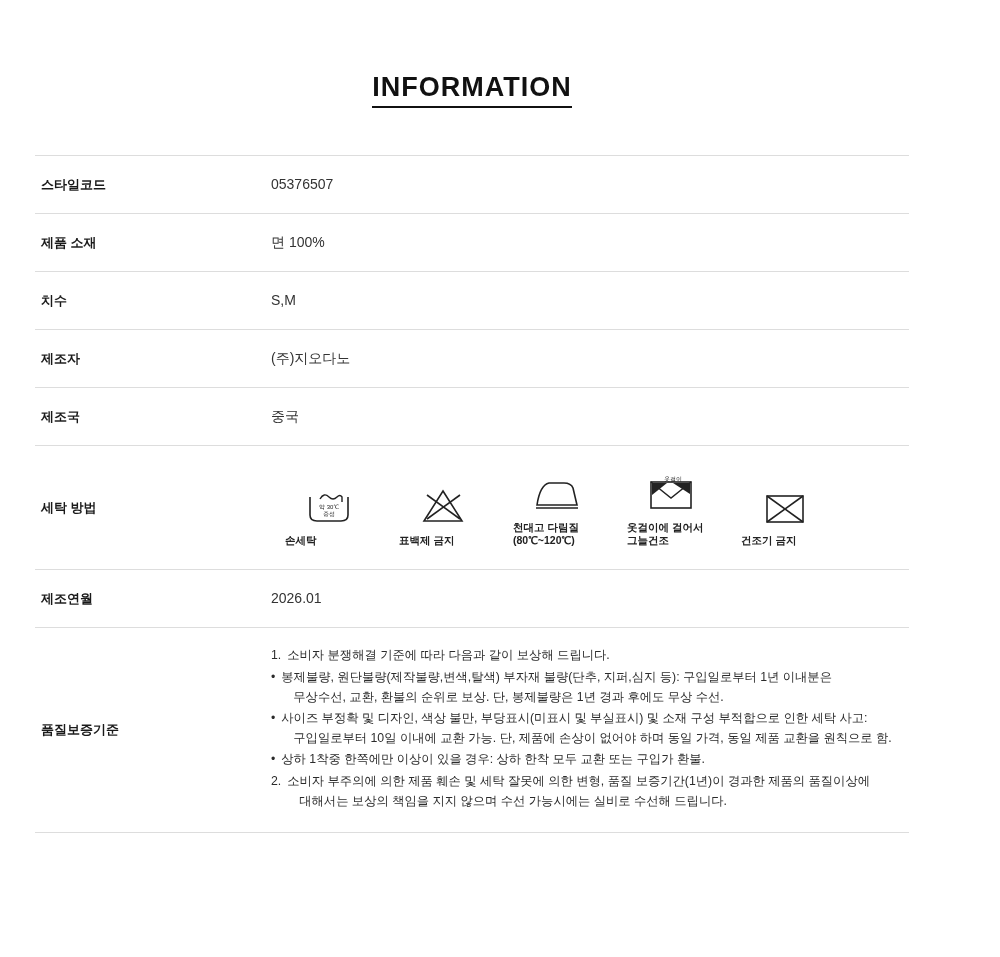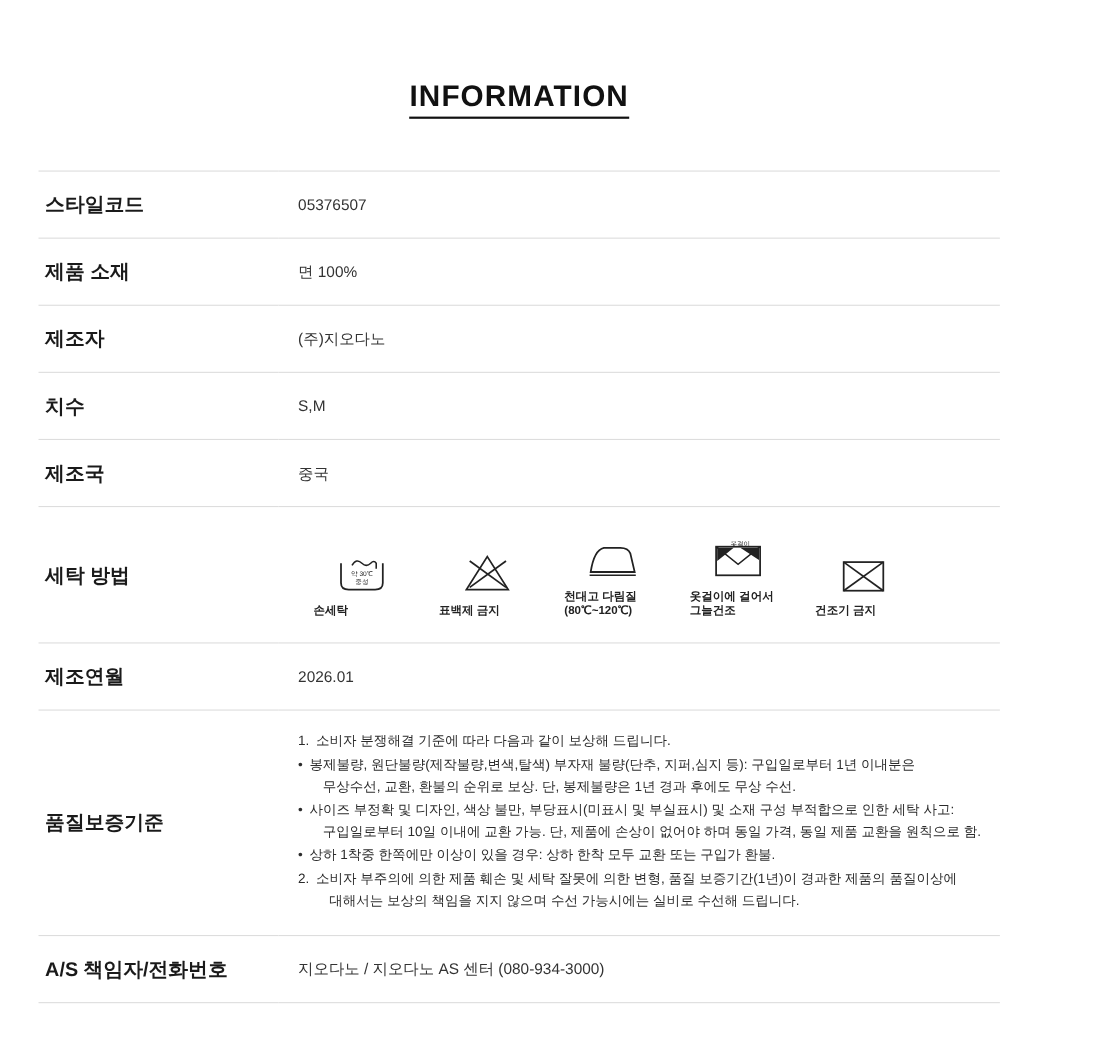--- a/index.html
+++ b/index.html
@@ -42,21 +42,21 @@
   table.info tr {
     border-top: 1px solid #dddddd;
   }
   table.info tr:last-child {
     border-bottom: 1px solid #dddddd;
   }
   table.info th {
     width: 212px;
     text-align: left;
     vertical-align: middle;
-    font-size: 18px;
+    font-size: 13px;
     font-weight: bold;
     color: #1a1a1a;
     padding: 18px 0 18px 6px;
   }
   table.info td {
     vertical-align: middle;
     font-size: 14px;
     color: #333333;
     padding: 18px 0 18px 18px;
     line-height: 1.5;
@@ -130,26 +130,26 @@
     <tbody>
       <tr class="row-style">
         <th>스타일코드</th>
         <td>05376507</td>
       </tr>
       <tr class="row-style">
         <th>제품 소재</th>
         <td>면 100%</td>
       </tr>
       <tr class="row-style">
+        <th>치수</th>
+        <td>S,M</td>
+      </tr>
+      <tr class="row-style">
         <th>제조자</th>
         <td>(주)지오다노</td>
-      </tr>
-      <tr class="row-style">
-        <th>치수</th>
-        <td>S,M</td>
       </tr>
       <tr class="row-style">
         <th>제조국</th>
         <td>중국</td>
       </tr>
 
       <tr>
         <th>세탁 방법</th>
         <td>
           <div class="wash-wrap">
@@ -258,20 +258,16 @@
               <span>
                 <span>소비자 부주의에 의한 제품 훼손 및 세탁 잘못에 의한 변형, 품질 보증기간(1년)이 경과한 제품의 품질이상에</span><br>
                 <span class="indent">대해서는 보상의 책임을 지지 않으며 수선 가능시에는 실비로 수선해 드립니다.</span>
               </span>
             </div>
 
           </div>
         </td>
       </tr>
 
-      <tr class="row-style">
-        <th>A/S 책임자/전화번호</th>
-        <td>지오다노 / 지오다노 AS 센터 (080-934-3000)</td>
-      </tr>
 
     </tbody>
   </table>
 </div>
 
 </body></html>

